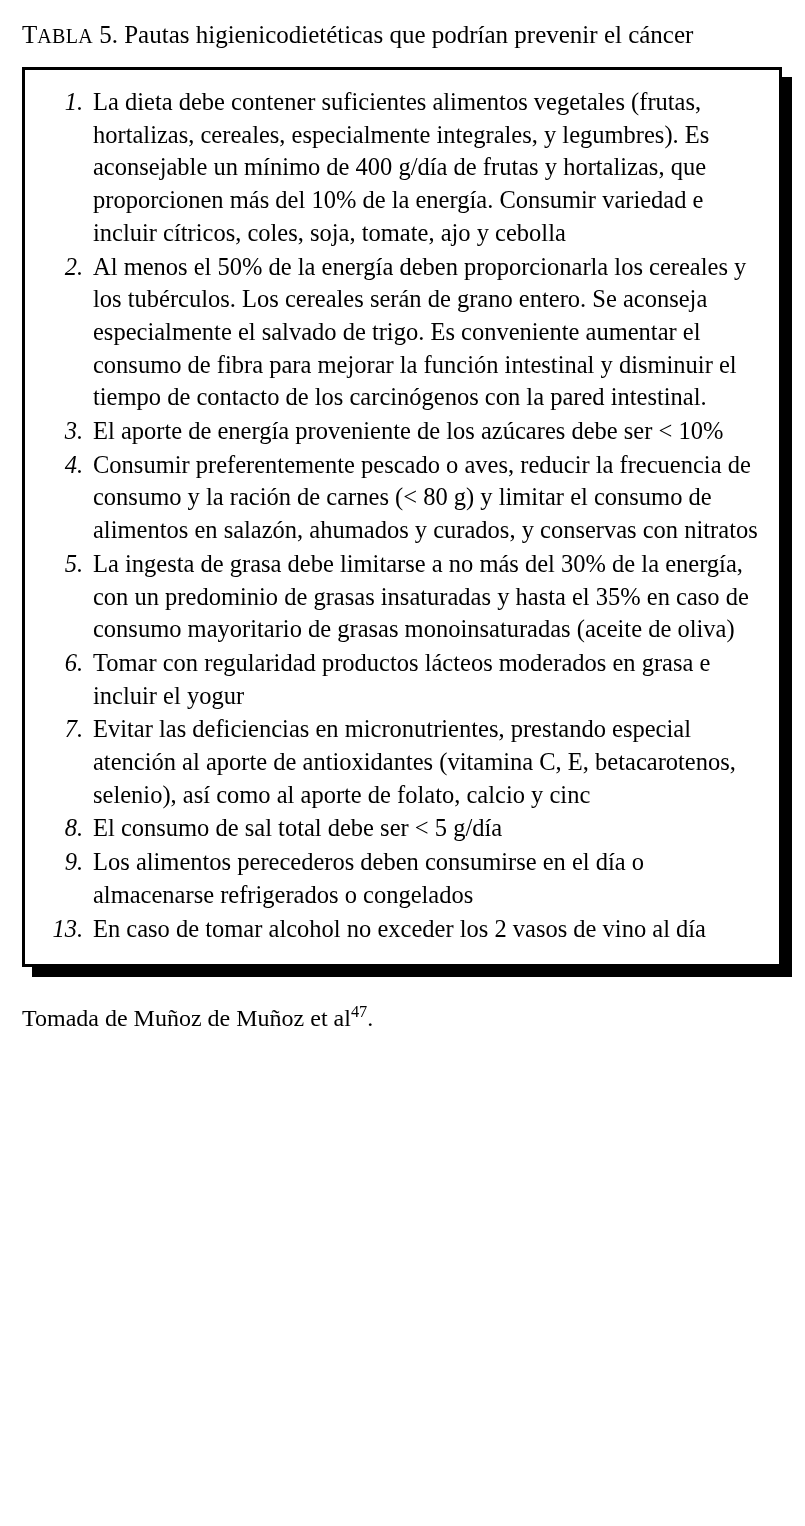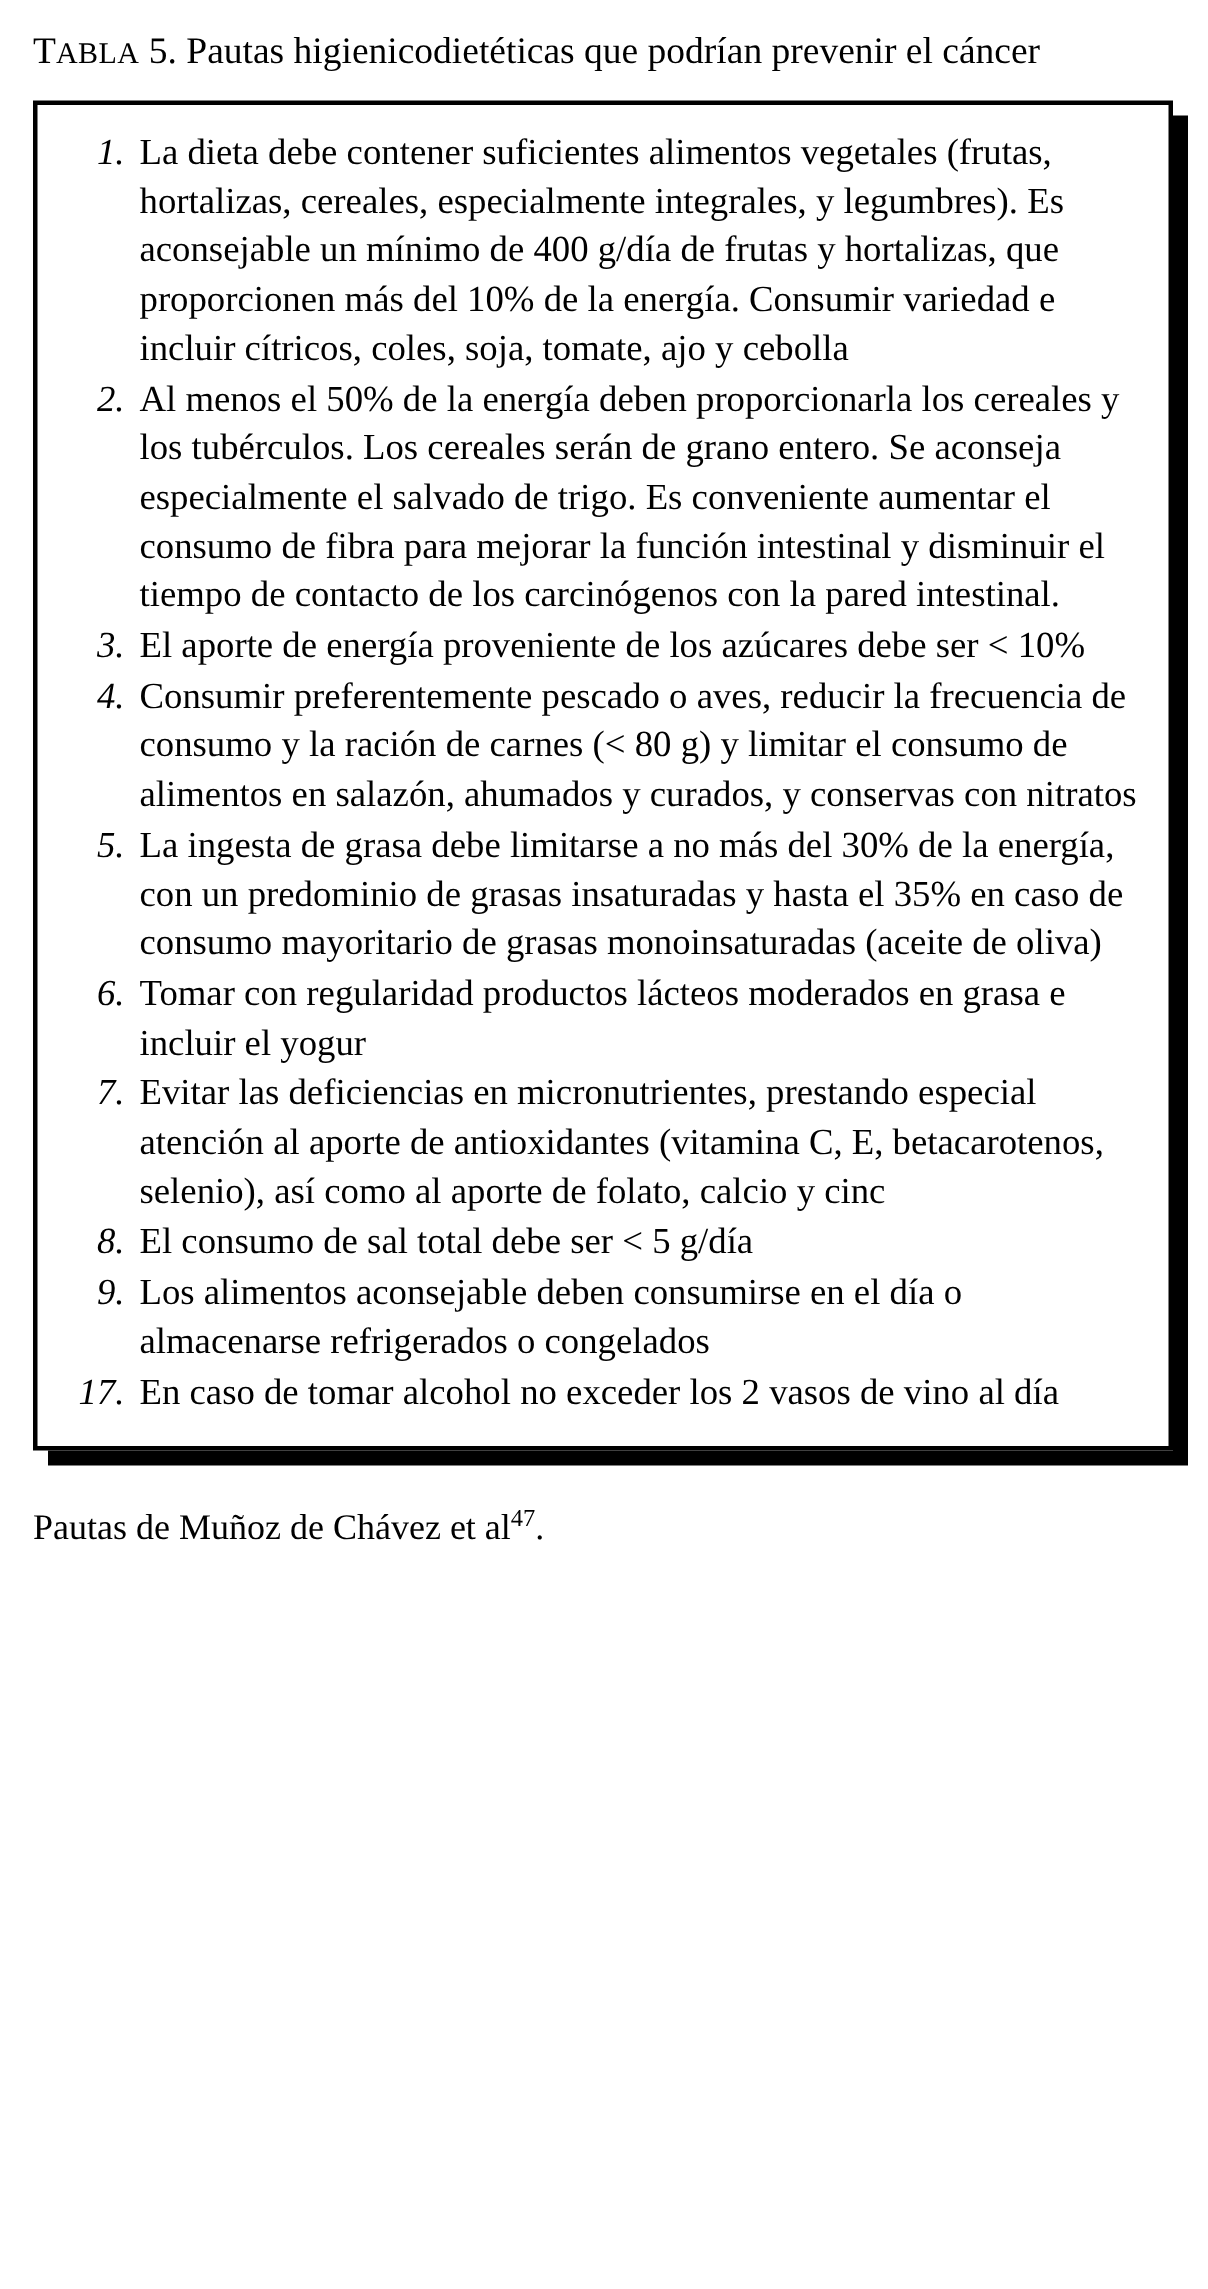--- a/index.html
+++ b/index.html
@@ -130,27 +130,27 @@
         <li>
           <span class="num">7.</span>
           <span class="txt">Evitar las deficiencias en micronutrientes, prestando especial atención al aporte de antioxidantes (vitamina C, E, betacarotenos, selenio), así como al aporte de folato, calcio y cinc</span>
         </li>
         <li>
           <span class="num">8.</span>
           <span class="txt">El consumo de sal total debe ser &lt; 5 g/día</span>
         </li>
         <li>
           <span class="num">9.</span>
-          <span class="txt">Los alimentos aconsejable deben consumirse en el día o almacenarse refrigerados o congelados</span>
+          <span class="txt">Los alimentos perecederos deben consumirse en el día o almacenarse refrigerados o congelados</span>
         </li>
         <li>
-          <span class="num">17.</span>
+          <span class="num">13.</span>
           <span class="txt">En caso de tomar alcohol no exceder los 2 vasos de vino al día</span>
         </li>
       </ol>
     </div>
   </div>
 
   <p class="source">
-    <span>Pautas de Muñoz de Chávez et al</span><sup>47</sup><span>.</span>
+    <span>Tomada de Muñoz de Muñoz et al</span><sup>47</sup><span>.</span>
   </p>
 
 </div>
 
 </body></html>

